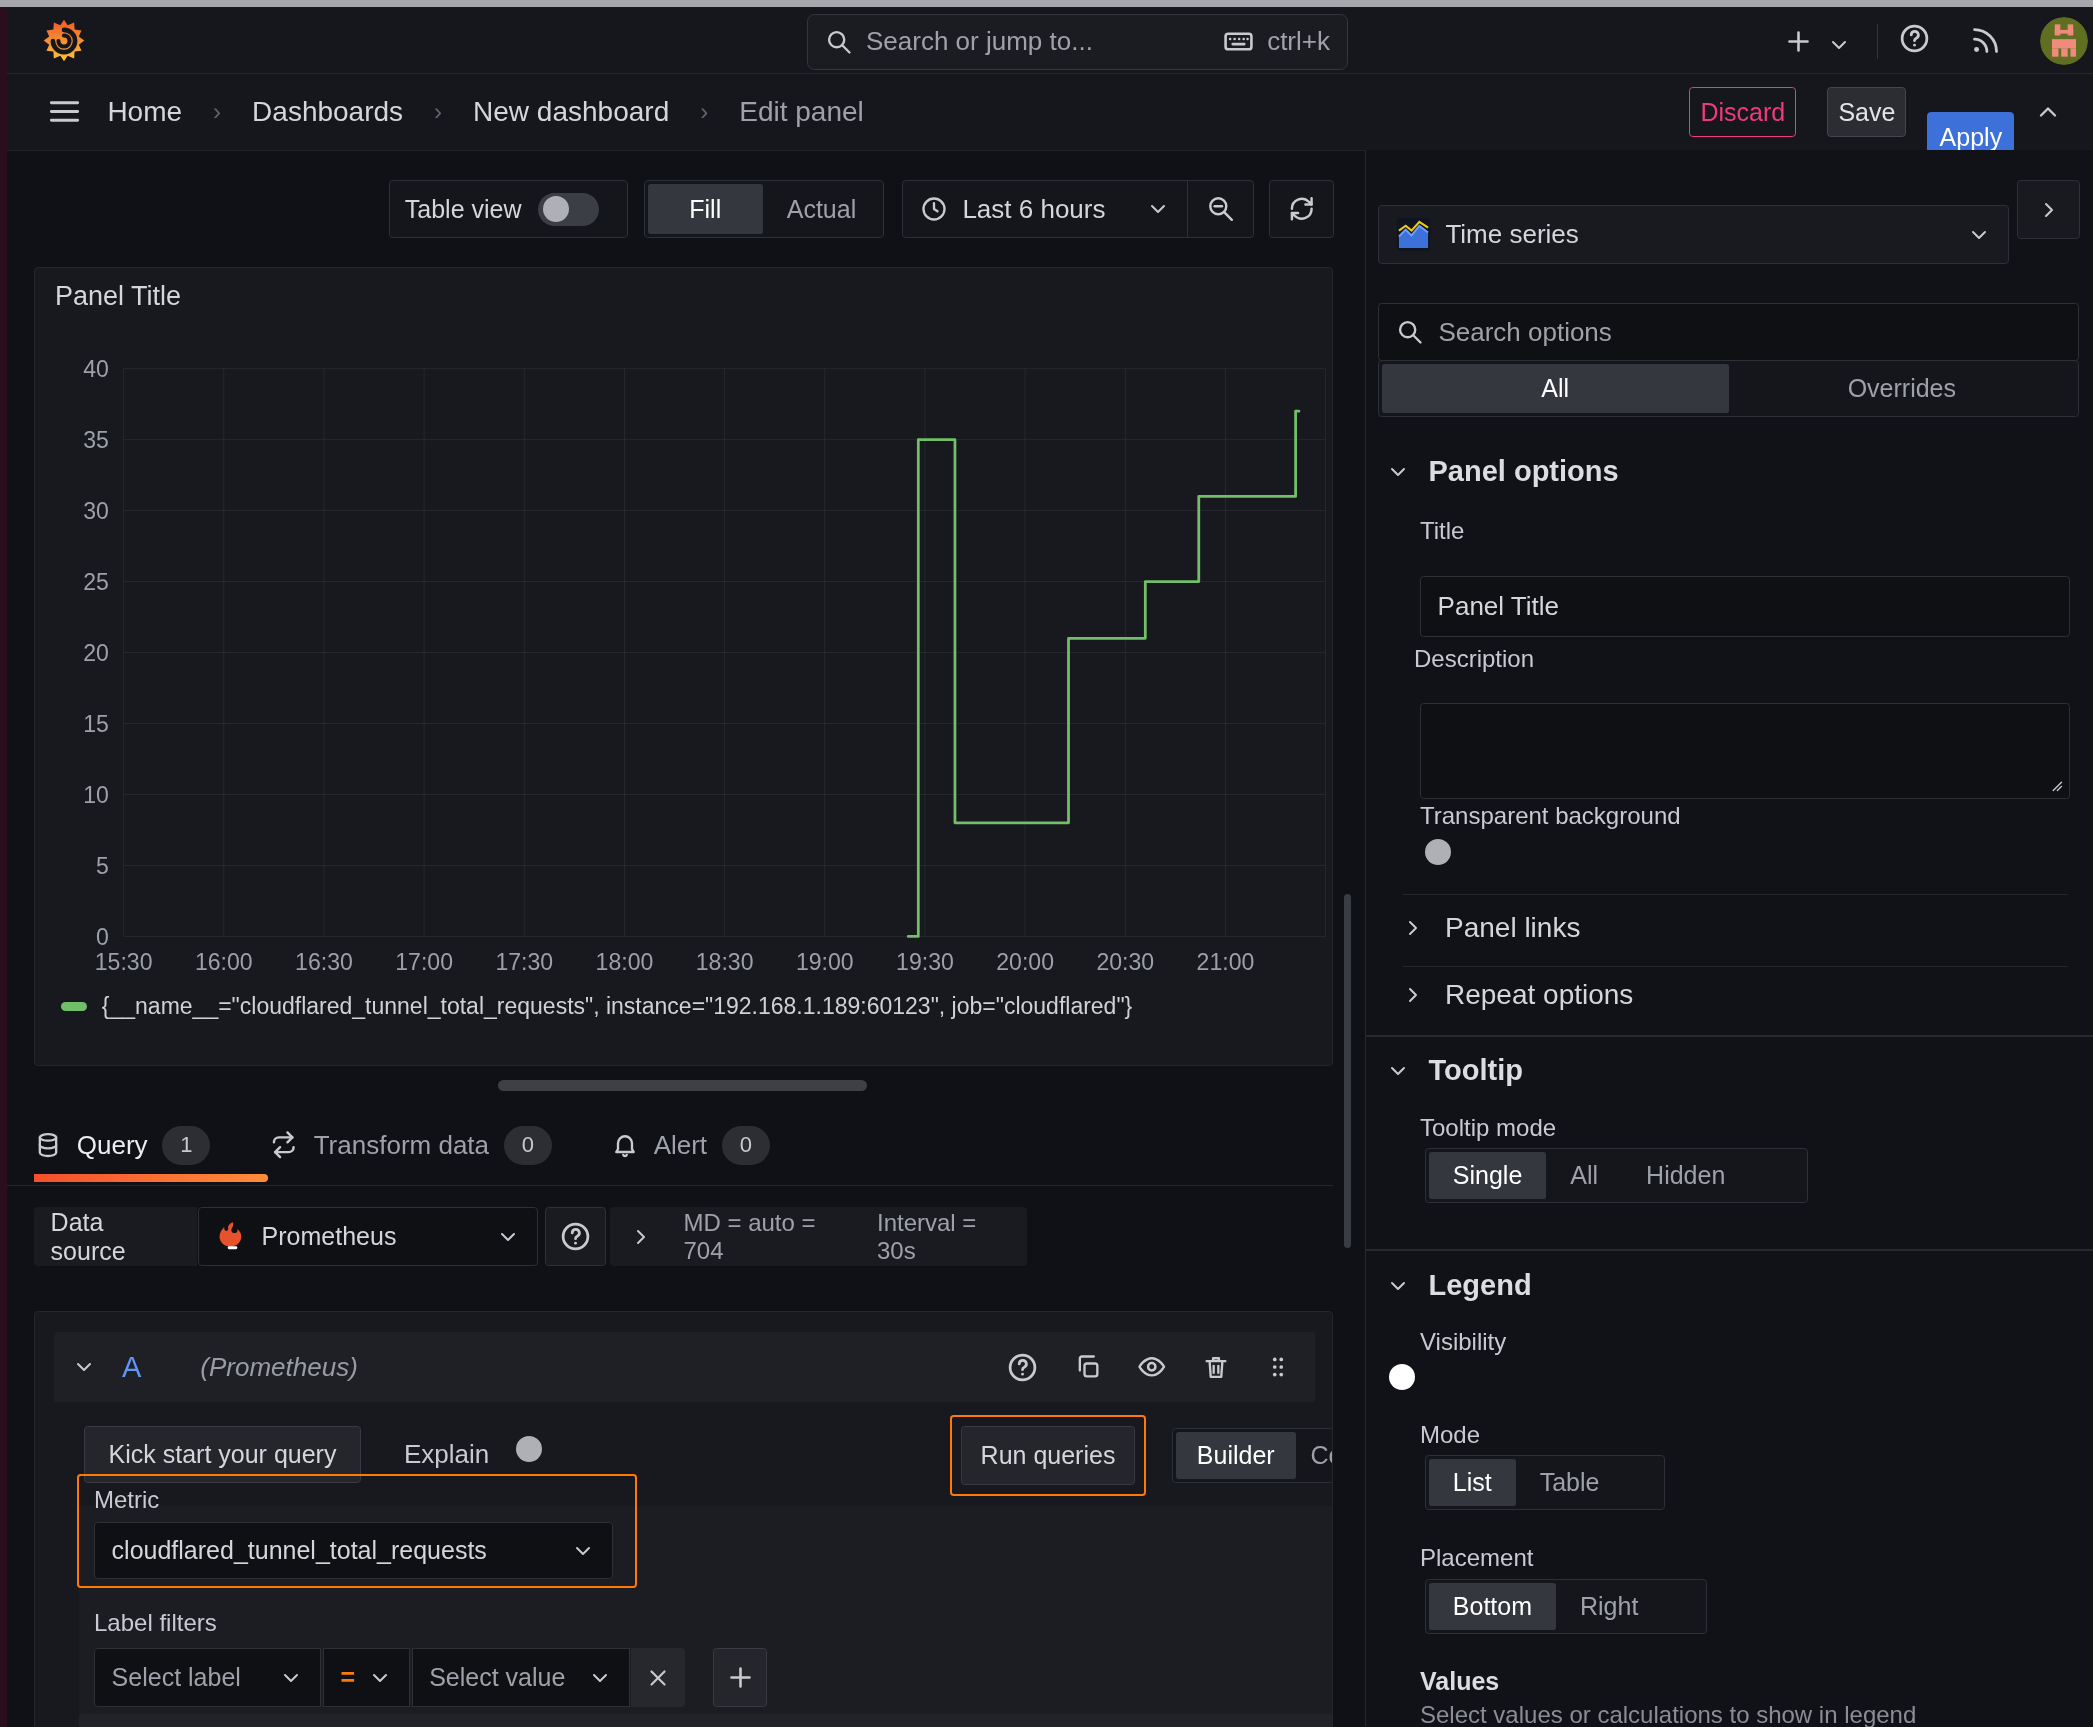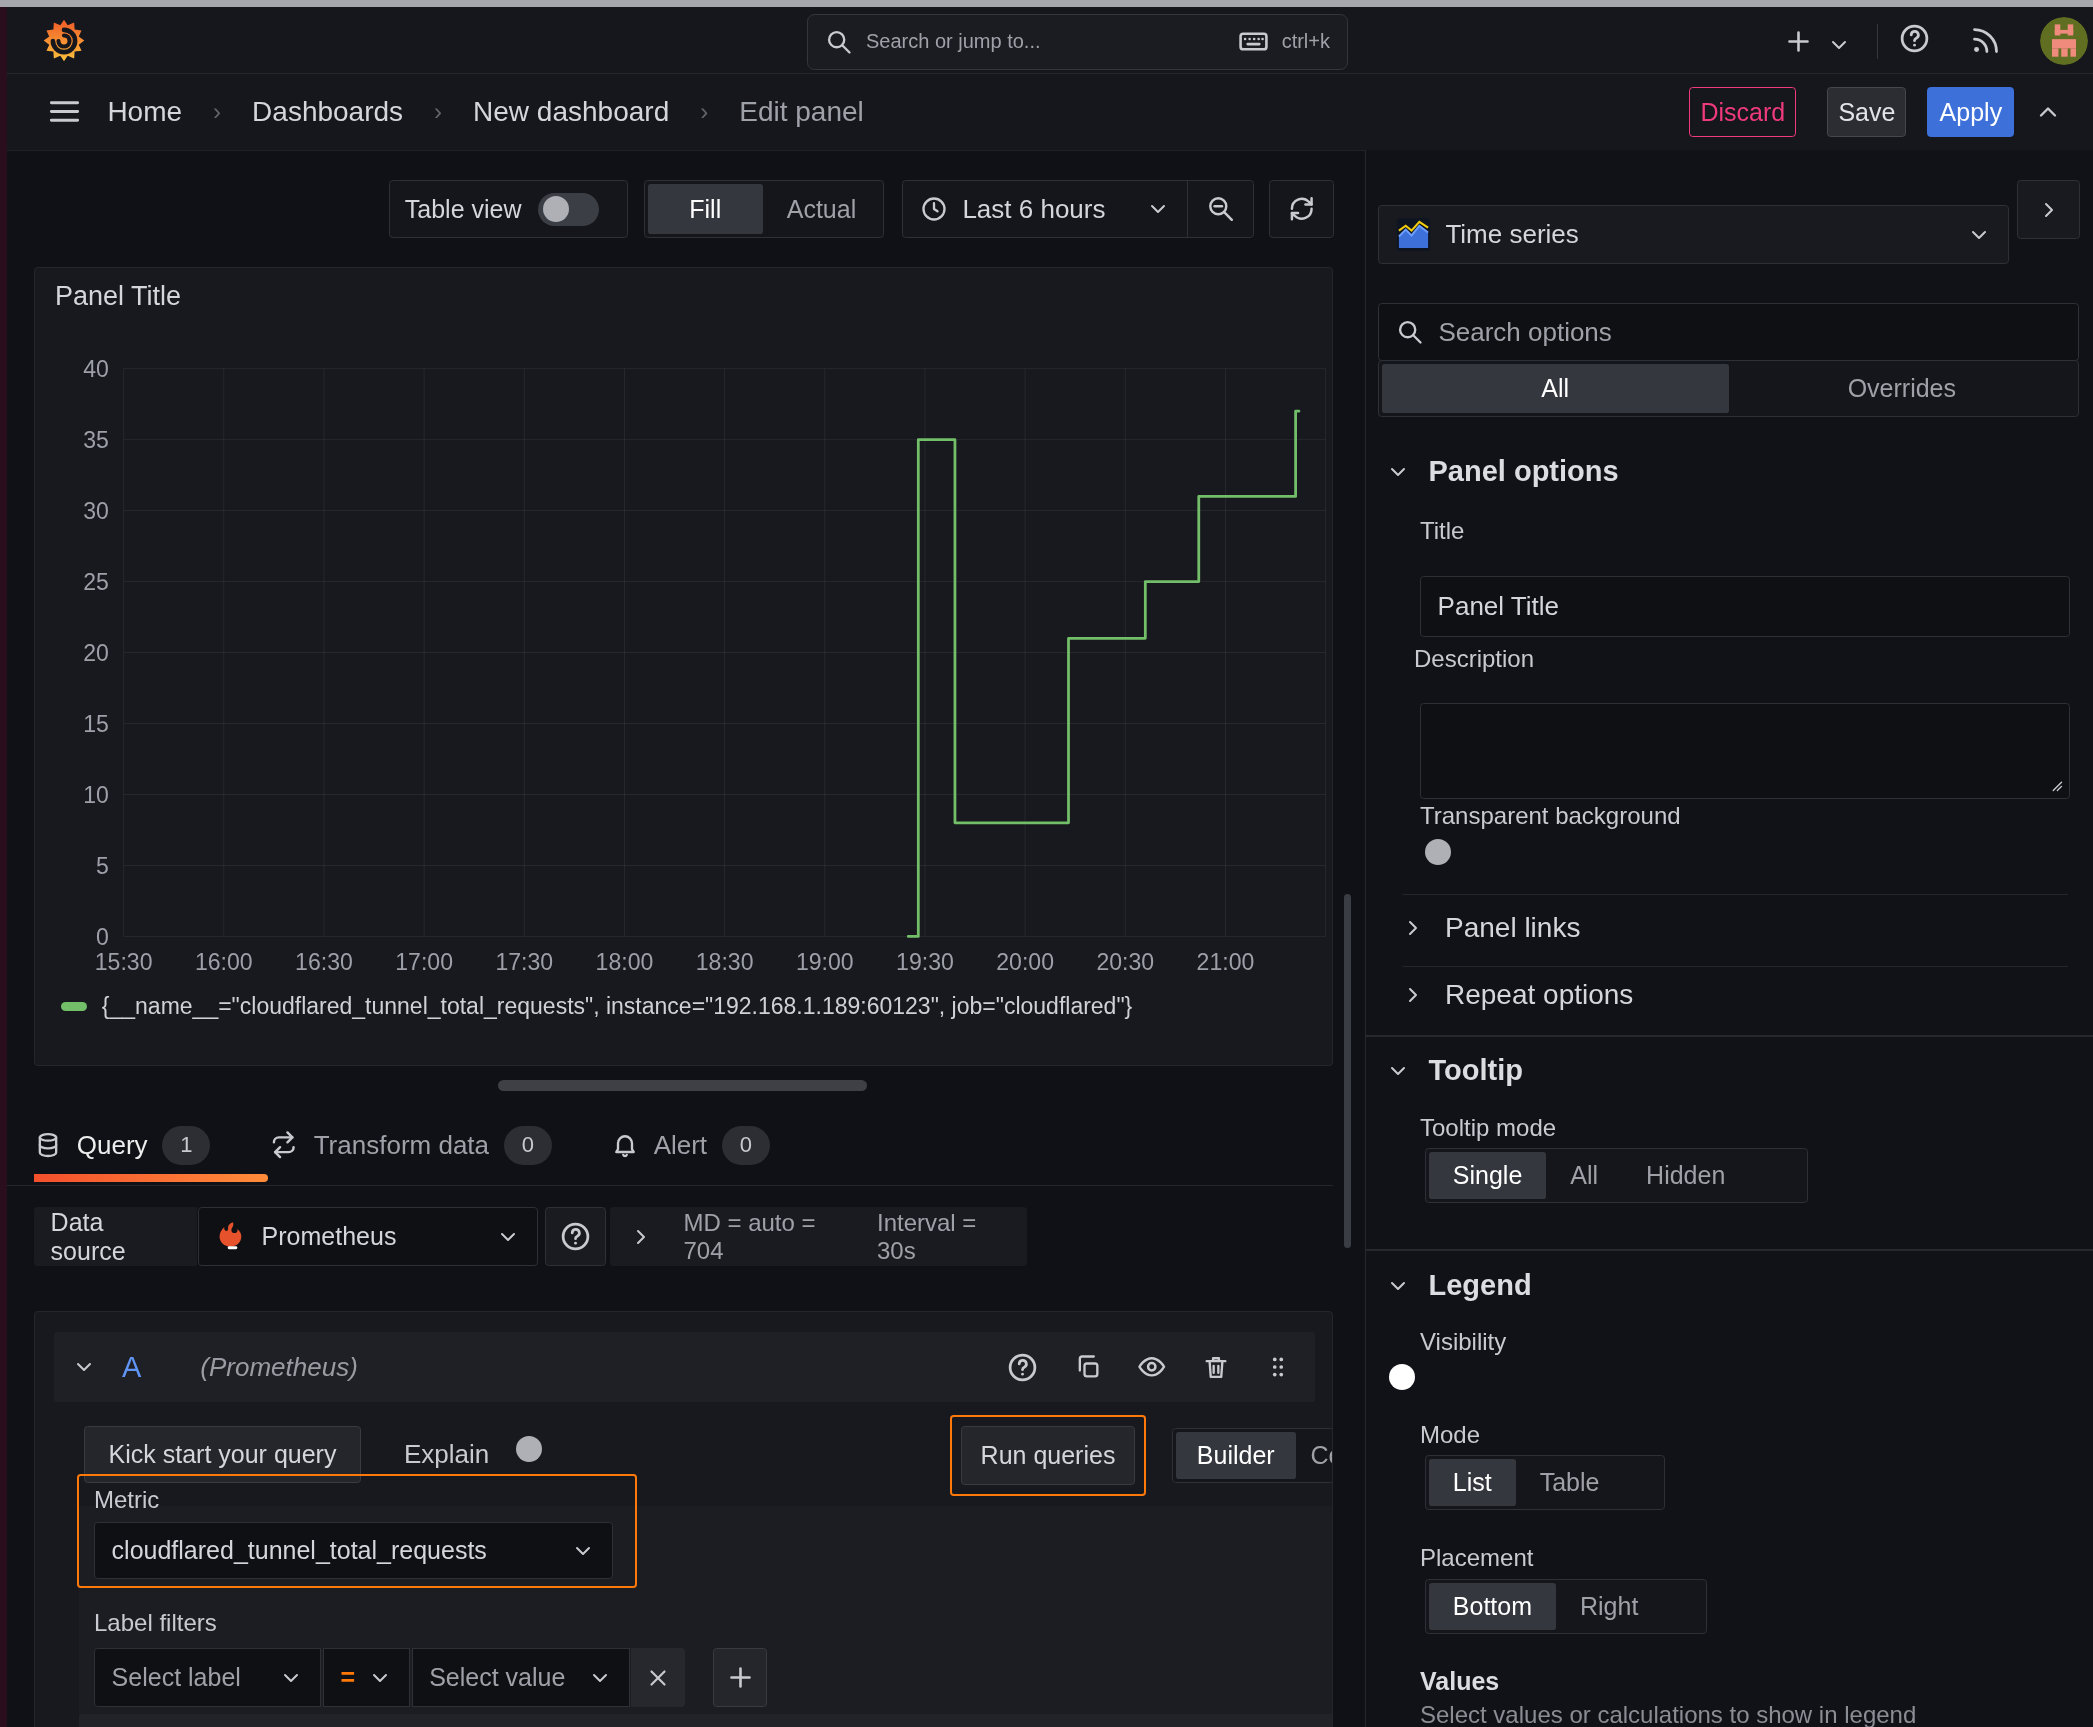--- a/index.html
+++ b/index.html
@@ -10,32 +10,32 @@
   .ic{display:inline-flex;align-items:center;justify-content:center;color:#c9cad0;}
   .ic svg{display:block;}
   .dim{color:#9fa1a9;}
   .lbl{font-size:24px;color:#c9cad1;font-weight:500;}
   .hr{position:absolute;height:0.9px;background:#24262a;}
   
   .top-strip{left:0;top:0;width:2093px;height:7.4px;background:#a6a7ac;}
   .left-strip{left:0;top:7.4px;width:7.4px;height:1720px;background:#2a0e1d;}
   .topnav{left:7.4px;top:7.4px;width:2086px;height:66px;background:#16171c;border-bottom:0.9px solid #26282e;}
   .searchbox{left:800px;top:6.5px;width:505px;height:54px;background:#1b1c22;border:0.9px solid #34363e;
-             border-radius:7.4px;display:flex;align-items:center;padding:0 16.6px;gap:13px;color:#9fa1a9;font-size:20px;}
+             border-radius:7.4px;display:flex;align-items:center;padding:0 16.6px;gap:13px;color:#9fa1a9;font-size:26px;}
   .searchbox .spacer{flex:1;}
   .navdiv{left:1870px;top:16.6px;width:0.9px;height:35px;background:#34363c;}
   .avatar{border-radius:50%;overflow:hidden;}
   
   .crumbbar{left:7.4px;top:74px;width:2086px;height:76px;background:#16171c;border-bottom:0.9px solid #1f2126;}
   .crumbs{position:absolute;left:100px;top:0;height:76px;display:flex;align-items:center;gap:31px;font-size:28px;}
   .crumb-sep{color:#62646c;font-size:24px;}
   .btn{display:flex;align-items:center;justify-content:center;border-radius:3.7px;font-size:25px;box-sizing:border-box;}
   .btn-outline-pink{border:1.8px solid #ef3a7c;color:#ef3a7c;background:transparent;}
   .btn-grey{background:#2b2d33;border:0.9px solid #45474e;color:#e3e4e8;}
-  .btn-blue{background:#3d71d9;border:0.9px solid #3d71d9;color:#fff;}
+  .btn-blue{background:#3d71d9;border:0.9px solid #3d71d9;color:#fff;margin-top:25px;}
   .btn-dark{background:#24262c;border:0.9px solid #383b42;color:#d5d6dc;}
   
   .ctl{background:#15161b;border:0.9px solid #2e3038;border-radius:3.7px;box-sizing:border-box;}
   .switch{width:61px;height:33px;border-radius:16.6px;background:#3b3e45;position:relative;flex:none;}
   .switch .knob{position:absolute;top:3.7px;left:4.6px;width:26px;height:26px;border-radius:50%;background:#aeb0b6;}
   .switch.on{background:#3d71d9;}
   .switch.on .knob{left:auto;right:4.6px;background:#fff;}
   .seg{display:flex;background:#15161b;border:0.9px solid #2e3038;border-radius:3.7px;padding:2.8px;box-sizing:border-box;}
   .seg .opt{display:flex;align-items:center;justify-content:center;padding:0 24px;color:#9fa1a9;
             font-size:25px;border-radius:2.8px;white-space:nowrap;}

